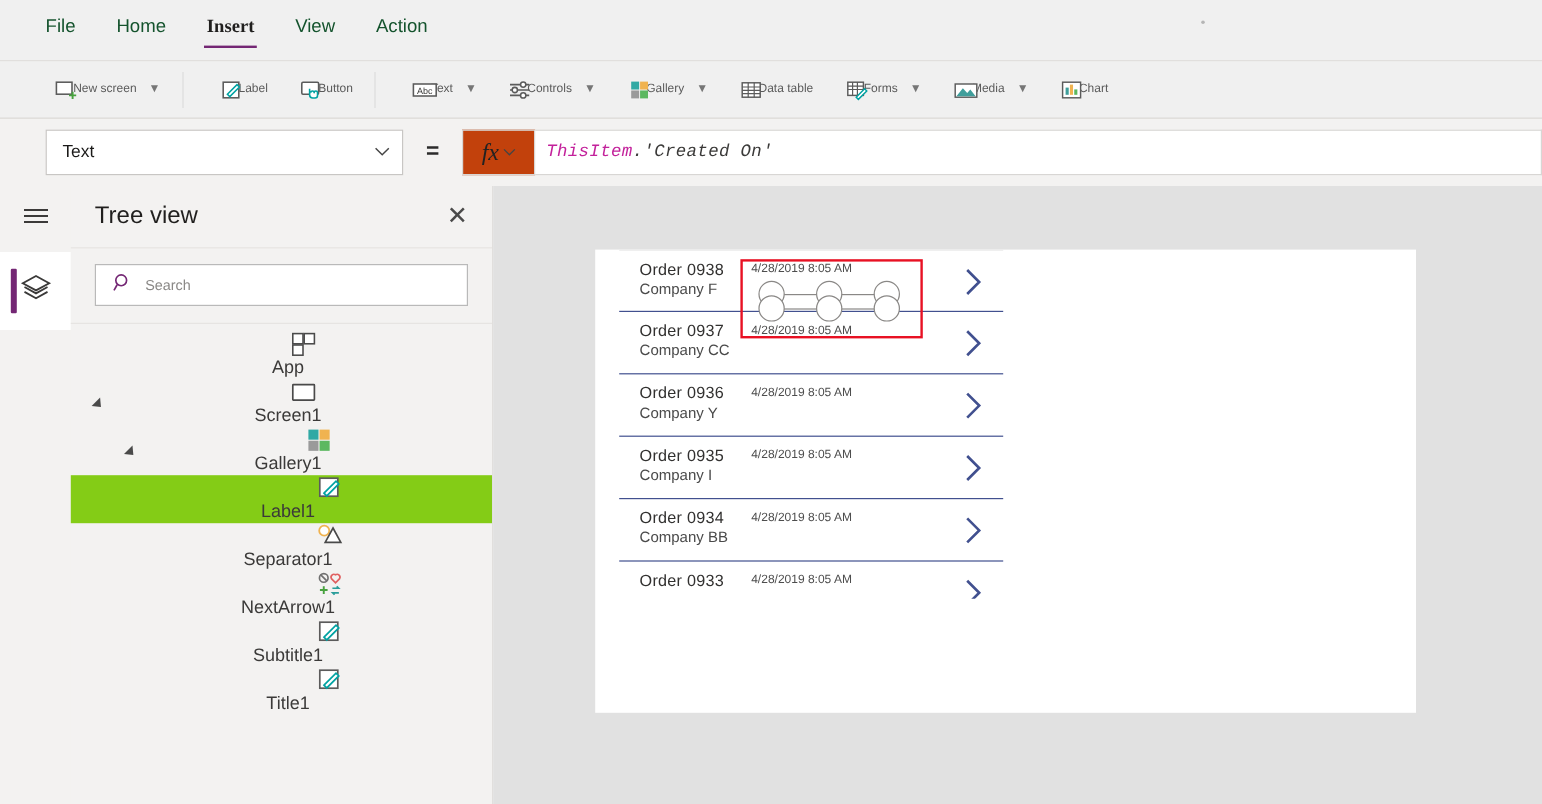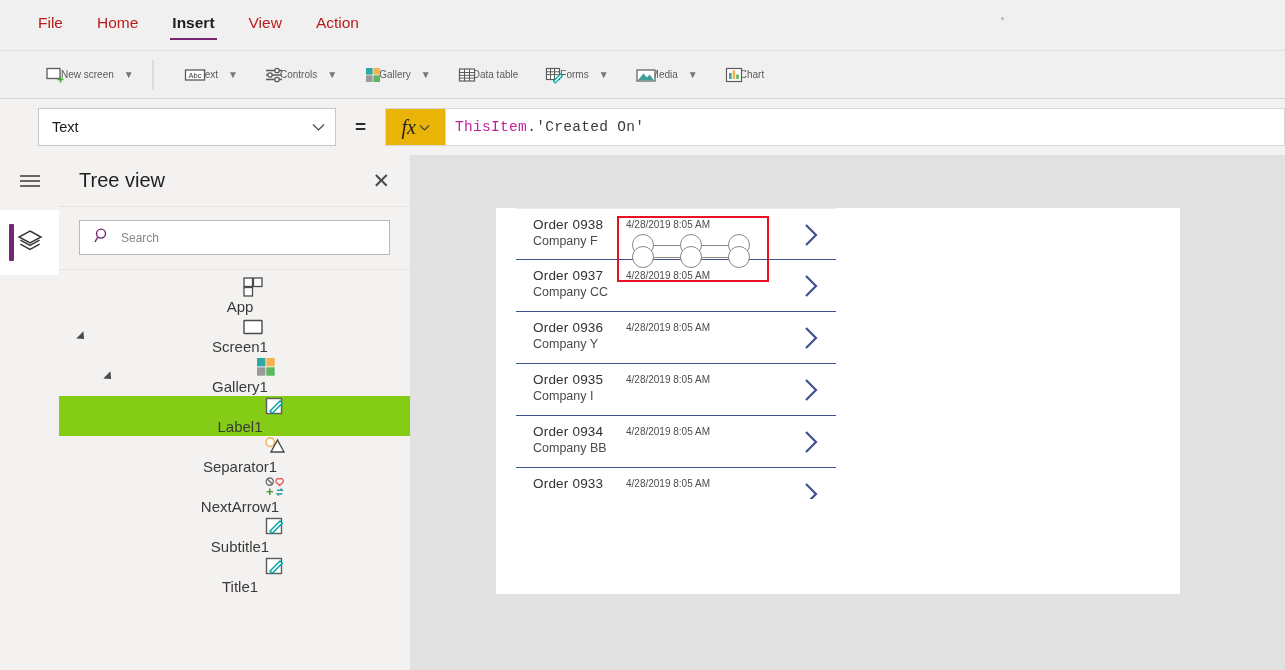--- a/index.html
+++ b/index.html
@@ -11,24 +11,24 @@
   }
   #app { position: relative; width: 1285px; height: 670px; background:#f3f2f1; }
 
   
   .menubar {
     position:absolute; left:0; top:0; width:1285px; height:50px;
     background:#f0f0f0;
     display:flex; align-items:center; padding-left:36px;
   }
   .menu-item {
-    font-size:15.5px; color:#b91c1c; margin-right:30px;
+    font-size:15.5px; color:#14532d; margin-right:30px;
     position:relative; padding:4px 2px 8px 2px; cursor:pointer; white-space:nowrap;
   }
-  .menu-item.active { color:#201f1e; font-weight:bold; }
+  .menu-item.active { color:#201f1e; font-weight:bold;font-family:Liberation Serif, serif; }
   .menu-item.active::after {
     content:""; position:absolute; left:0; right:0; bottom:0;
     height:2.5px; background:#742774;
   }
   .dot-artifact {
     position:absolute; left:1001px; top:17px; width:3px; height:3px;
     background:#b5b5b5; border-radius:50%;
   }
 
   
@@ -53,29 +53,29 @@
     background:#f3f2f1; display:flex; align-items:center;
   }
   .prop-select {
     margin-left:38px; width:298px; height:38px; background:#fff;
     border:1px solid #c8c6c4; display:flex; align-items:center;
     padding:0 10px 0 13px; justify-content:space-between; cursor:pointer;
   }
   .prop-select span.val { font-size:14.5px; color:#1b1a19; }
   .eq { margin:0 19px; font-size:19px; color:#2b2b2b; font-weight:bold; }
   .fx-btn {
-    width:61px; height:38px; background:#eab308; border:1px solid #d8d6d4;
+    width:61px; height:38px; background:#c2410c; border:1px solid #d8d6d4;
     display:flex; align-items:center; justify-content:center; gap:3px; cursor:pointer;
   }
   .fx-glyph { font-family:"Liberation Serif", serif; font-style:italic; font-size:20px; color:#222; }
   .formula-input {
     flex:1; height:38px; background:#fff; border:1px solid #d8d6d4; border-left:none;
     display:flex; align-items:center; padding-left:9px;
     font-family:"Liberation Mono", monospace; font-size:14.5px;
-    letter-spacing:0.3px; cursor:text;
+    letter-spacing:0.3px; cursor:text;font-style:italic;
   }
   .tok-obj { color:#c3219b; }
   .tok-rest { color:#3b3a39; }
 
   
   .rail {
     position:absolute; left:0; top:155px; width:59px; height:515px; background:#f3f2f1;
   }
   .rail-ham {
     height:55px; display:flex; align-items:center; justify-content:center; cursor:pointer;
@@ -177,20 +177,40 @@
             <rect x="2" y="3.5" width="13" height="10" fill="#fff" stroke="#5b5b5b" stroke-width="1.3"></rect>
             <path d="M12.5 14.5 h6 M15.5 11.5 v6" stroke="#48a23f" stroke-width="1.6"></path>
           </svg>
         </span>
         <span class="rb-label">New screen</span>
         <span class="chev-sm">▼</span>
       </div>
     </div>
     <div class="rb-sep"></div>
 
+    <div class="rb-group">
+      <div class="rb-btn">
+        <span class="rb-ico">
+          <svg width="20" height="20" viewBox="0 0 20 20">
+            <rect x="3" y="3.5" width="13" height="13" fill="#fff" stroke="#5b5b5b" stroke-width="1.3"></rect>
+            <path d="M6.5 13.5 L14.5 5.5 L16.5 7.5 L8.5 15.5 Z" fill="#fff" stroke="#00a2a2" stroke-width="1.3"></path>
+          </svg>
+        </span>
+        <span class="rb-label">Label</span>
+      </div>
+      <div class="rb-btn">
+        <span class="rb-ico">
+          <svg width="20" height="20" viewBox="0 0 20 20">
+            <rect x="2.5" y="3.5" width="14" height="10" rx="1" fill="#fff" stroke="#5b5b5b" stroke-width="1.3"></rect>
+            <path d="M9 9 v5 M9 14 a2.6 2.6 0 0 0 2.6 2.6 h2 a2 2 0 0 0 2-2 v-2.4 a1.4 1.4 0 0 0-2.8 0 a1.4 1.4 0 0 0-2.8 0" fill="#fff" stroke="#00a2a2" stroke-width="1.3" stroke-linejoin="round"></path>
+          </svg>
+        </span>
+        <span class="rb-label">Button</span>
+      </div>
+    </div>
     <div class="rb-sep"></div>
 
     <div class="rb-group">
       <div class="rb-btn">
         <span class="rb-ico">
           <svg width="22" height="20" viewBox="0 0 22 20">
             <rect x="1.5" y="5" width="19" height="10" fill="#fff" stroke="#5b5b5b" stroke-width="1.3"></rect>
             <text x="11" y="13" font-size="7.5" text-anchor="middle" fill="#3b3a39" font-family="Liberation Sans, sans-serif">Abc</text>
           </svg>
         </span>

